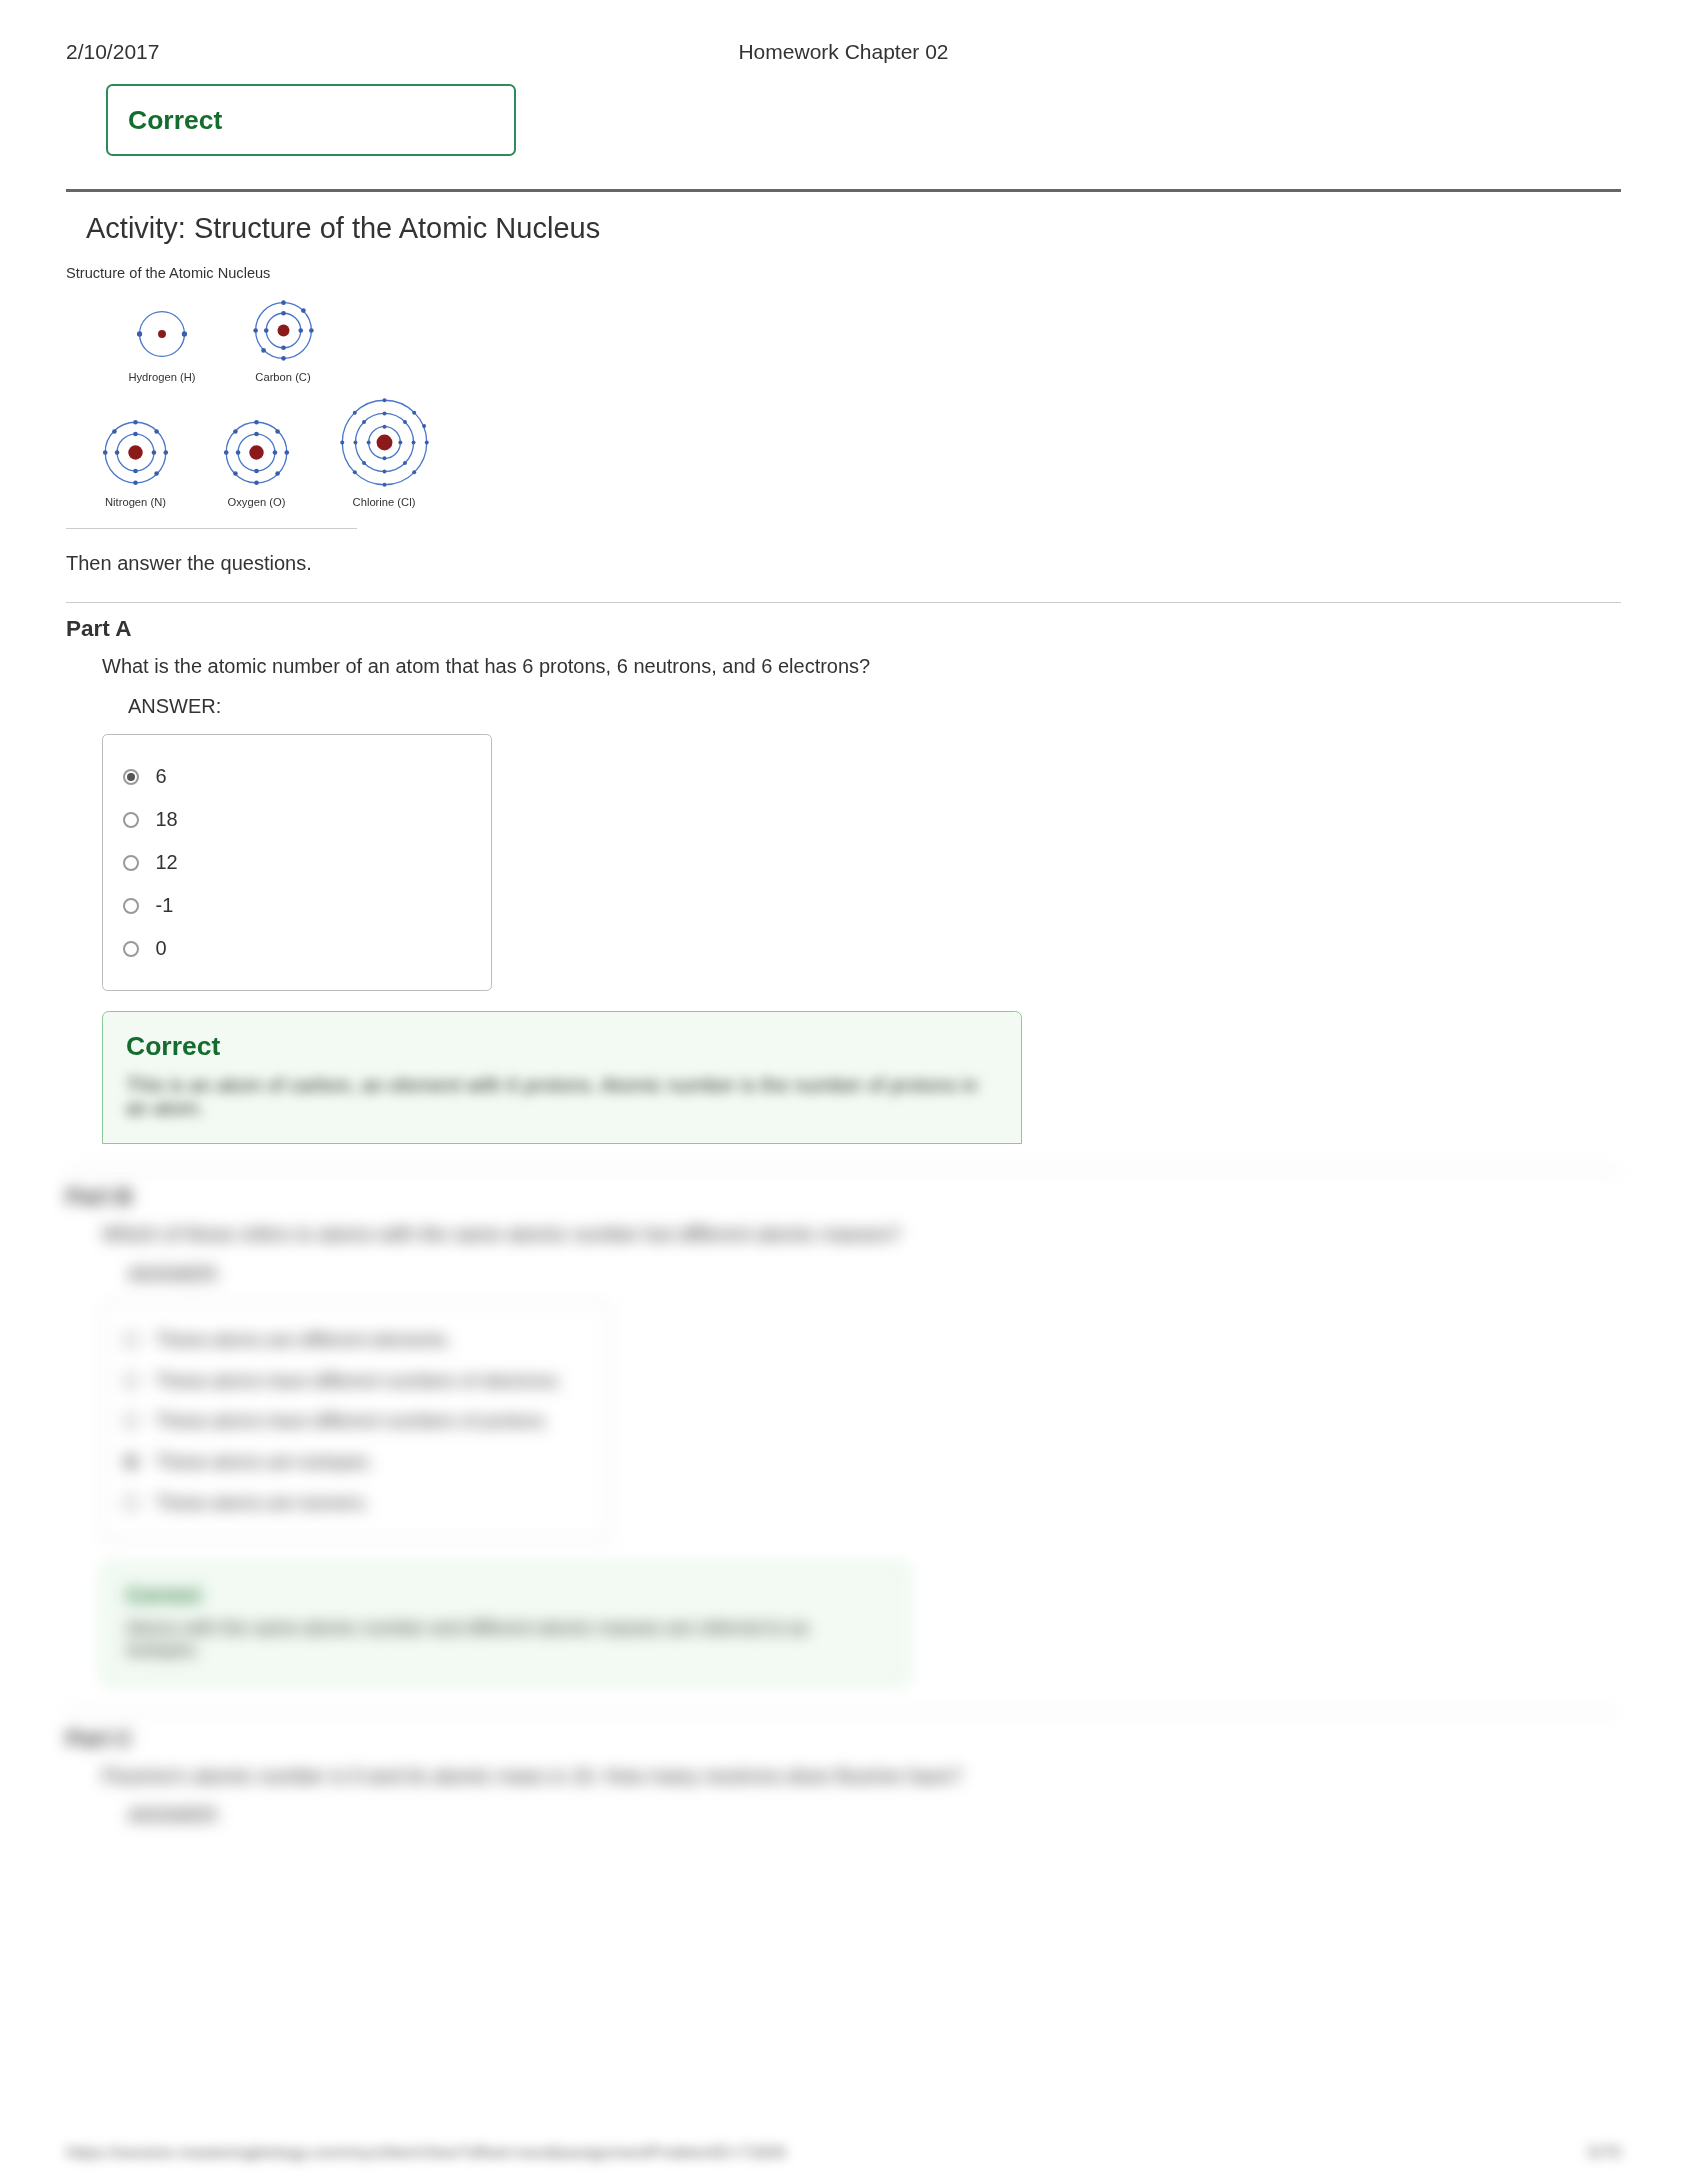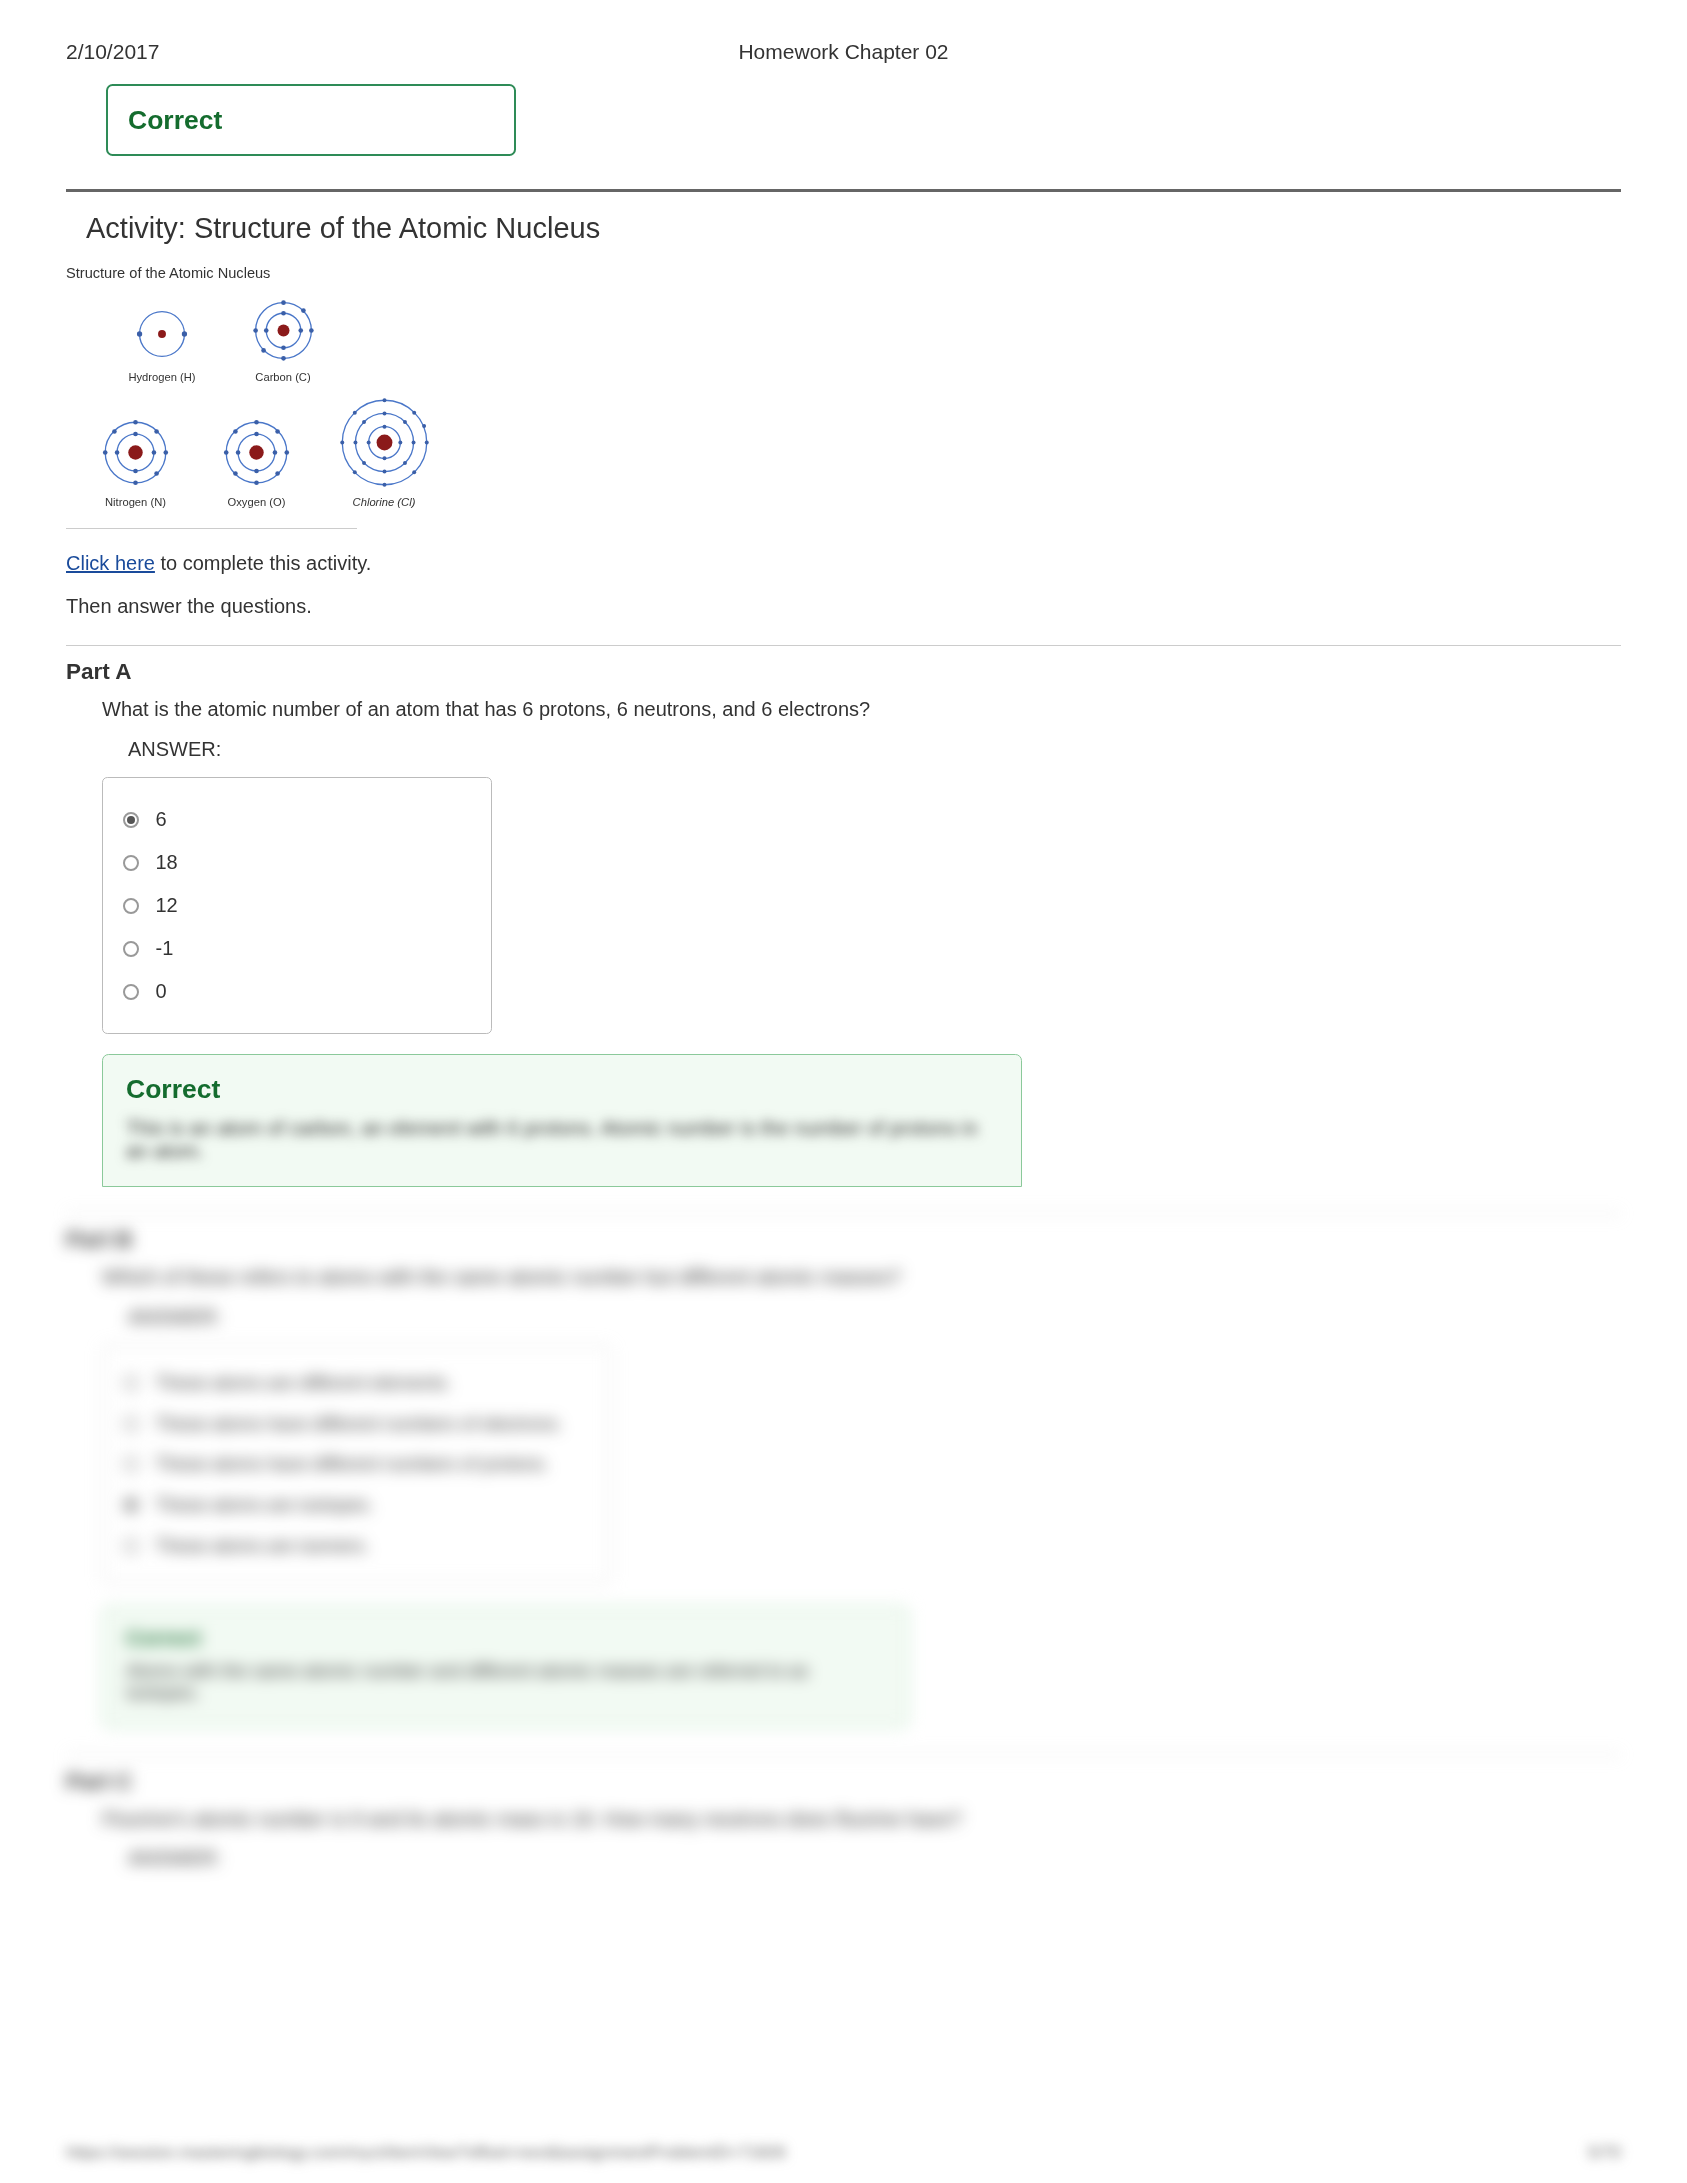--- a/index.html
+++ b/index.html
@@ -197,21 +197,21 @@
             <circle cx="60" cy="106" r="3.5" fill="#3a5fa8"></circle>
           <circle cx="14" cy="60" r="3.5" fill="#3a5fa8"></circle>
             <circle cx="106" cy="60" r="3.5" fill="#3a5fa8"></circle>
           <circle cx="28" cy="28" r="3.5" fill="#3a5fa8"></circle>
             <circle cx="92" cy="92" r="3.5" fill="#3a5fa8"></circle>
           <circle cx="92" cy="28" r="3.5" fill="#3a5fa8"></circle>
             <circle cx="28" cy="92" r="3.5" fill="#3a5fa8"></circle>
         </svg>
         <div class="atom-label">Oxygen (O)</div>
       </div>
-      <div class="atom-cell" style="width:99px;font-style:italic;">
+      <div class="atom-cell" style="width:99px;">
         <svg width="99" height="99" viewBox="0 0 150 150">
           <circle cx="75" cy="75" r="24" fill="none" stroke="#4a77c9" stroke-width="2"></circle>
           <circle cx="75" cy="75" r="44" fill="none" stroke="#4a77c9" stroke-width="2"></circle>
           <circle cx="75" cy="75" r="64" fill="none" stroke="#4a77c9" stroke-width="2"></circle>
           <circle cx="75" cy="75" r="12" fill="#8b1a1a"></circle>
           <circle cx="75" cy="51" r="3" fill="#3a5fa8"></circle>
             <circle cx="75" cy="99" r="3" fill="#3a5fa8"></circle>
           <circle cx="51" cy="75" r="3" fill="#3a5fa8"></circle>
             <circle cx="99" cy="75" r="3" fill="#3a5fa8"></circle>
           <circle cx="75" cy="31" r="3" fill="#3a5fa8"></circle>
@@ -232,23 +232,20 @@
             <circle cx="30" cy="120" r="3" fill="#3a5fa8"></circle>
           <circle cx="135" cy="50" r="3" fill="#3a5fa8"></circle>
         </svg>
         <div class="atom-label">Chlorine (Cl)</div>
       </div>
     </div>
   </div>
 
   <hr class="divider-thin">
 
-  <div class="instr">
-    <a href="#">Click here</a><span> to complete this activity.</span>
-  </div>
   <div class="instr">Then answer the questions.</div>
 
   <hr class="hr-light">
 
   <div class="part-label">Part A</div>
   <div class="indent">
     <div class="question">What is the atomic number of an atom that has 6 protons, 6 neutrons, and 6 electrons?</div>
     <div class="answer-label">ANSWER:</div>
     <div class="options-box">
       <div class="opt-row">

